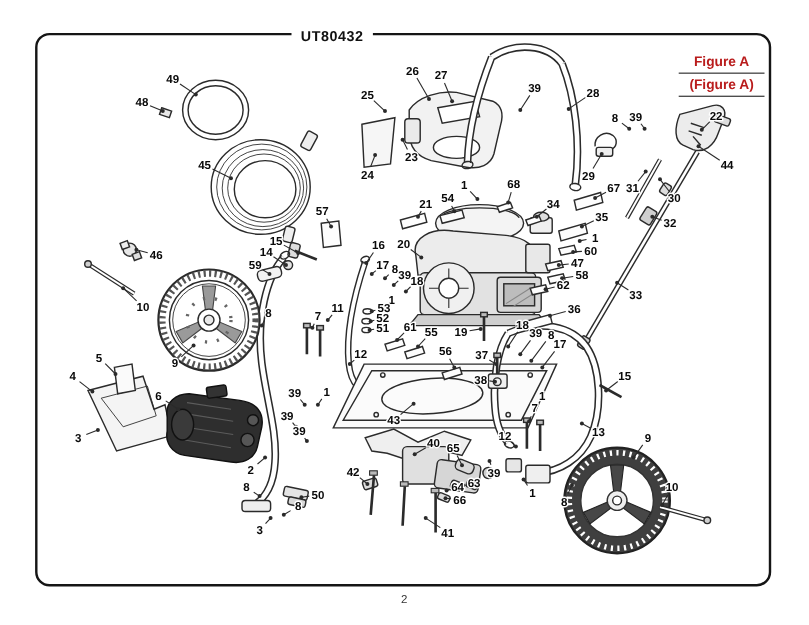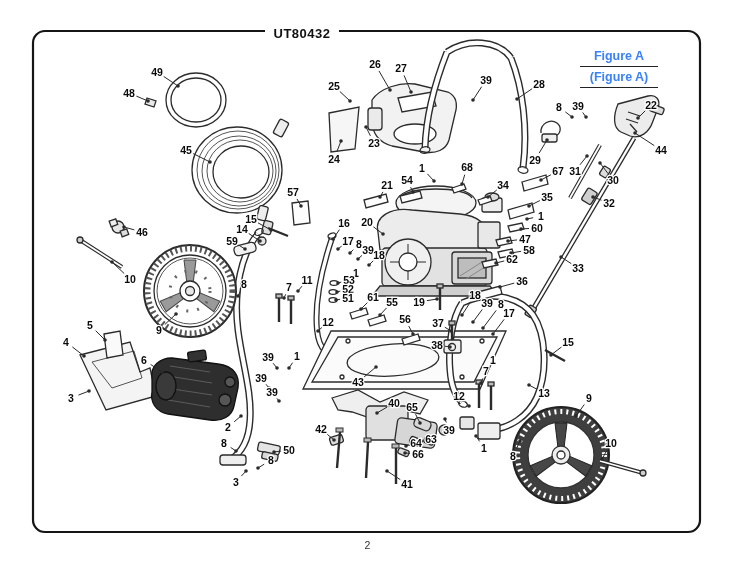--- a/index.html
+++ b/index.html
@@ -2,21 +2,21 @@
 <html><head>
 <meta charset="utf-8">
 <style>
   html,body{margin:0;padding:0;background:#fff;}
   .stage{position:relative;width:735px;height:568px;background:#fff;overflow:hidden;
          font-family:"Liberation Sans",sans-serif;}
   .stage svg{position:absolute;left:0;top:0;}
   .doc-title{position:absolute;top:24px;left:0;width:604px;text-align:center;pointer-events:none;}
   .doc-title span{display:inline-block;background:#fff;padding:0 9px;font-weight:bold;
          font-size:13px;color:#111;letter-spacing:.5px;}
-  .figure-box{position:absolute;left:580px;top:48px;width:78px;text-align:center;color:#3b82f6;}
+  .figure-box{position:absolute;left:617px;top:48px;width:78px;text-align:center;color:#b91c1c;}
   .figure-box .fig-line{font-weight:bold;font-size:12.5px;border-bottom:1.6px solid #222;
          padding:1px 0 3px 0;margin-bottom:2px;}
   .page-num{position:absolute;left:0;top:539px;width:735px;text-align:center;
          font-size:10.5px;color:#333;}
   text.callout{font-family:"Liberation Sans",sans-serif;font-weight:bold;font-size:10.5px;
          fill:#0a0a0a;paint-order:stroke;stroke:#fff;stroke-width:2.5px;}
   .ln{stroke:#2a2a2a;stroke-width:1;}
 </style>
 </head>
 <body>

